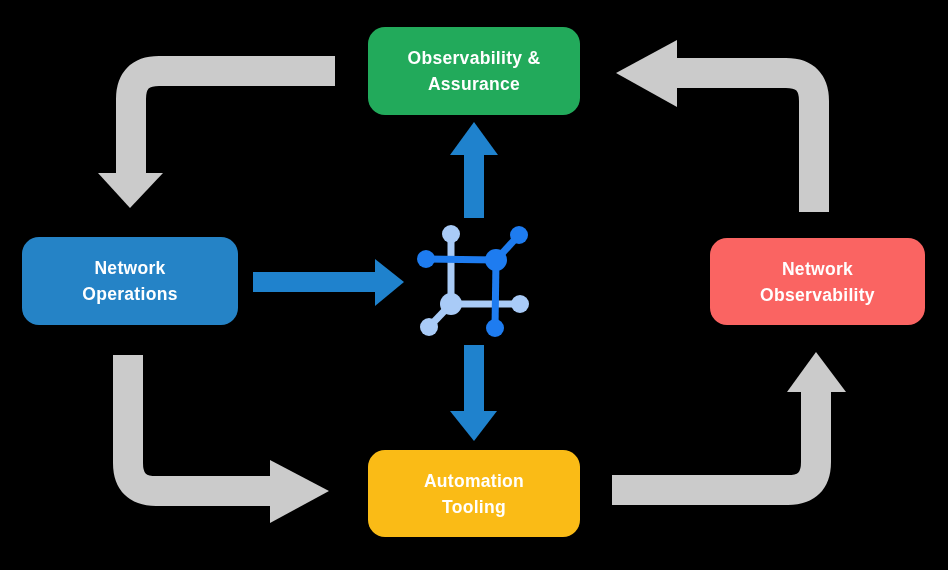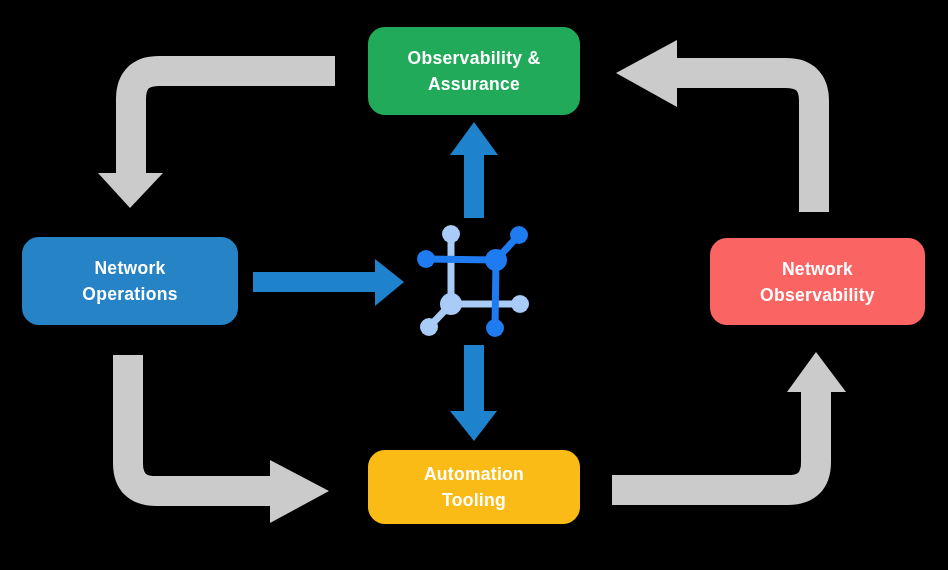--- a/index.html
+++ b/index.html
@@ -38,21 +38,21 @@
     justify-content: center;
     text-align: center;
     font-size: 17.5px;
     font-weight: 600;
     letter-spacing: 0.3px;
     line-height: 26px;
   }
   .node-observability { left: 368px; top: 27px;  width: 212px; height: 88px; }
   .node-operations    { left: 22px;  top: 237px; width: 216px; height: 88px; }
   .node-infrastructure{ left: 710px; top: 238px; width: 215px; height: 87px; }
-  .node-automation    { left: 368px; top: 450px; width: 212px; height: 74px; }
+  .node-automation    { left: 368px; top: 450px; width: 212px; height: 87px; }
 </style>
 </head>
 <body>
 
 <div class="canvas">
 
   <svg class="layer" viewBox="0 0 948 570">
 
     <g>
       <path class="gray-shaft" d="M335 71 L159 71 Q131 71 131 99 L131 175"></path>

